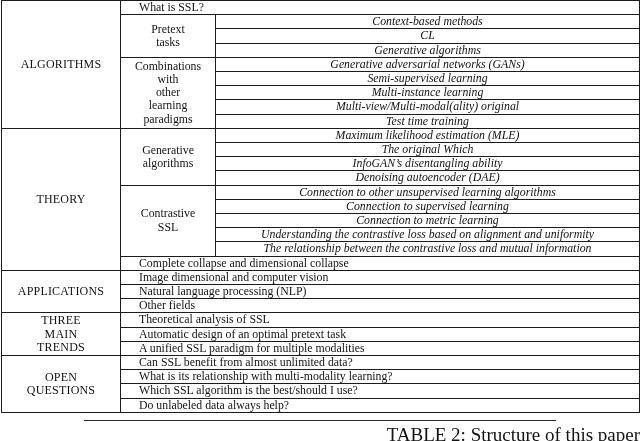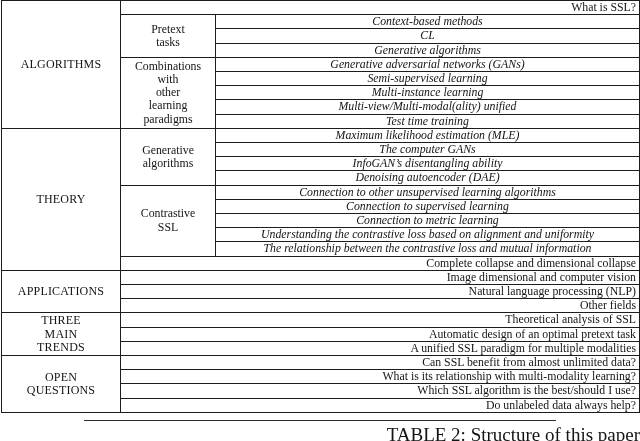--- a/index.html
+++ b/index.html
@@ -36,22 +36,22 @@
   td.sub {
     text-align: center;
     white-space: pre-line;
     font-family: Liberation Serif, serif;
   }
   td.item {
     text-align: center;
     font-style: italic;
   }
   td.full {
-    text-align: right;
-    padding-left: 0;
+    text-align: left;
+    padding-left: 18px;
   }
   .caption-rule {
     width: 472px;
     height: 1px;
     background: #2a2a2a;
     margin: 7px auto 0 auto;
   }
   .caption {
     margin-top: 3px;
     text-align: right;
@@ -93,33 +93,33 @@
 paradigms</td>
           <td class="item">Generative adversarial networks (GANs)</td>
         </tr>
         <tr>
           <td class="item">Semi-supervised learning</td>
         </tr>
         <tr>
           <td class="item">Multi-instance learning</td>
         </tr>
         <tr>
-          <td class="item">Multi-view/Multi-modal(ality) unified</td>
+          <td class="item">Multi-view/Multi-modal(ality) original</td>
         </tr>
         <tr>
           <td class="item">Test time training</td>
         </tr>
         <tr>
           <td class="cat" rowspan="10">THEORY</td>
           <td class="sub" rowspan="4">Generative
 algorithms</td>
           <td class="item">Maximum likelihood estimation (MLE)</td>
         </tr>
         <tr>
-          <td class="item">The computer GANs</td>
+          <td class="item">The original Which</td>
         </tr>
         <tr>
           <td class="item">InfoGAN’s disentangling ability</td>
         </tr>
         <tr>
           <td class="item">Denoising autoencoder (DAE)</td>
         </tr>
         <tr>
           <td class="sub" rowspan="5">Contrastive
 SSL</td>

